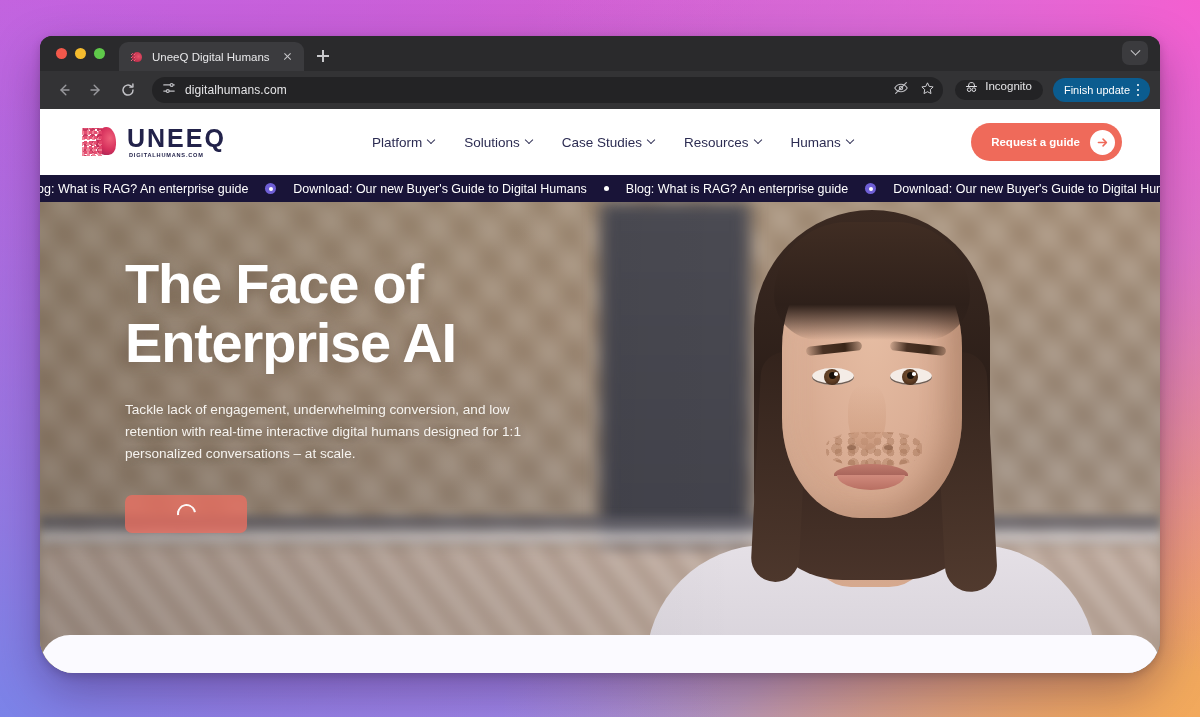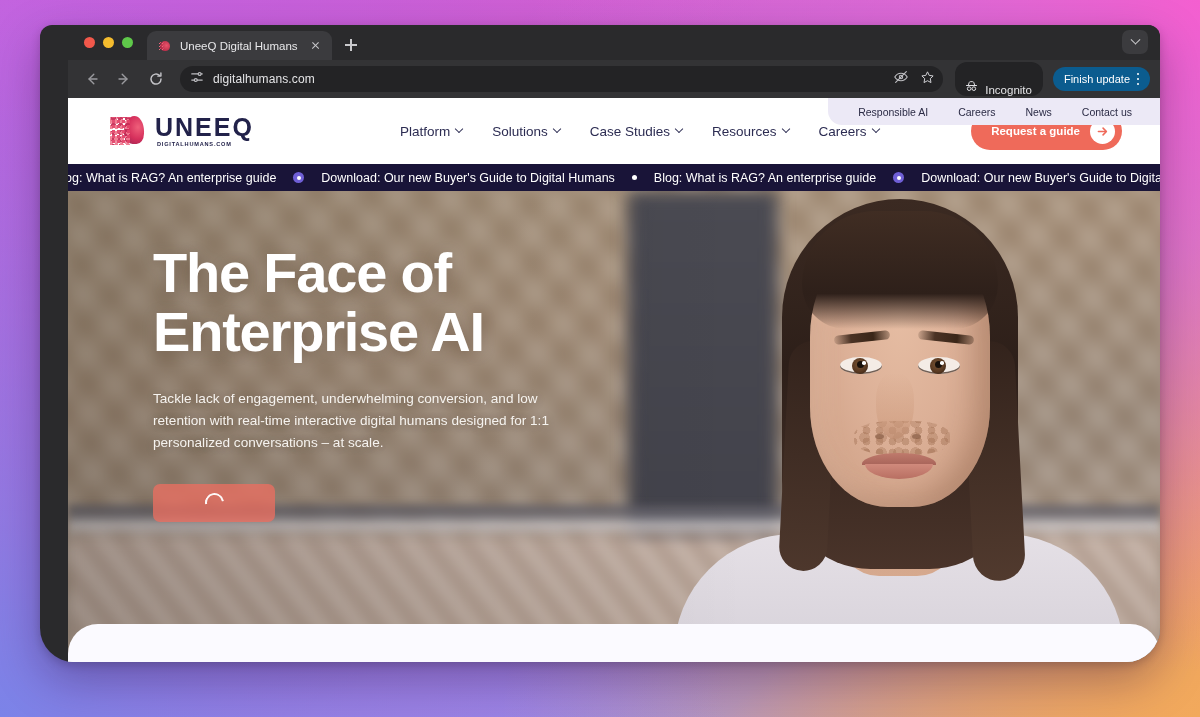--- a/index.html
+++ b/index.html
@@ -18,27 +18,26 @@
       radial-gradient(circle at 100% 0%,   #f45fd0 0%,  rgba(244,95,208,0) 48%),
       radial-gradient(circle at 0% 100%,   #7b83e8 0%,  rgba(123,131,232,0) 52%),
       radial-gradient(circle at 100% 100%, #f2a95c 0%,  rgba(242,169,92,0) 50%),
       radial-gradient(circle at 0% 0%,     #c463df 0%,  rgba(196,99,223,0) 55%),
       linear-gradient(135deg, #c257d8 0%, #d45ed0 28%, #b47ce0 55%, #9b8de6 75%, #e79a6b 100%);
   }
 
   
   #browser-window {
     position: absolute;
-    left: 40px; top: 25px;
+    left: 40px; top: 36px;
     width: 1120px; height: 637px;
     border-radius: 12px 12px 34px 34px;
     background: #2a2a2c;
     box-shadow: 0 18px 46px rgba(40,10,60,.34), 0 3px 10px rgba(0,0,0,.18);
     overflow: hidden;
-    padding-left: 28px;
   }
 
   
   .tab-strip {
     position: relative;
     height: 35px;
     background: #2a2a2c;
     display: flex; align-items: flex-end;
     padding-left: 12px;
   }
@@ -147,21 +146,21 @@
     gap: 9px;
     position: relative;
   }
   .omni-url { color: #e4e4e6; font-size: 12px; letter-spacing: .1px; }
   .omni-right {
     position: absolute; right: 8px; top: 0; height: 26px;
     display: flex; align-items: center; gap: 11px;
   }
 
   .tb-pill {
-    height: 34px; display: flex; align-items: flex-end; gap: 6px;
+    height: 20px; display: flex; align-items: flex-start; gap: 6px;
     padding: 0 11px 0 9px;
     border-radius: 12px;
     background: #232325;
     color: #e4e4e6; font-size: 11.5px;
     white-space: nowrap;
   }
   .tb-update {
     height: 24px; display: flex; align-items: center;
     padding: 0 4px 0 11px;
     border-radius: 12px;
@@ -587,26 +586,20 @@
         <span class="kebab">
             <i></i>
             <i></i>
             <i></i>
           </span>
       </div>
     </div>
 
     <div class="viewport">
 
-      <div class="site-utility">
-        <a href="#">Responsible AI</a>
-        <a href="#">Careers</a>
-        <a href="#">News</a>
-        <a href="#">Contact us</a>
-      </div>
 
       <div class="site-header">
         <div class="logo">
           <span class="logo-mark">
             <span class="logo-head"></span>
             <span class="logo-dots"></span>
           </span>
           <span class="logo-text">
             <span class="logo-word">UNEEQ</span>
             <span class="logo-sub">DIGITALHUMANS.COM</span>
@@ -624,21 +617,21 @@
           </span>
           <span class="nav-item">
             <span>Case Studies</span>
             <span class="nav-caret"></span>
           </span>
           <span class="nav-item">
             <span>Resources</span>
             <span class="nav-caret"></span>
           </span>
           <span class="nav-item">
-            <span>Careers</span>
+            <span>Humans</span>
             <span class="nav-caret"></span>
           </span>
         </nav>
 
         <div class="cta-demo">
           <span>Request a guide</span>
           <span class="cta-arrow">
             <svg width="13" height="13" viewBox="0 0 14 14">
               <path d="M2.6 7h8.2" stroke="#ef6a5a" stroke-width="1.7" stroke-linecap="round"></path>
               <path d="M7.6 3.4 11.2 7l-3.6 3.6" fill="none" stroke="#ef6a5a" stroke-width="1.7" stroke-linecap="round" stroke-linejoin="round"></path>

